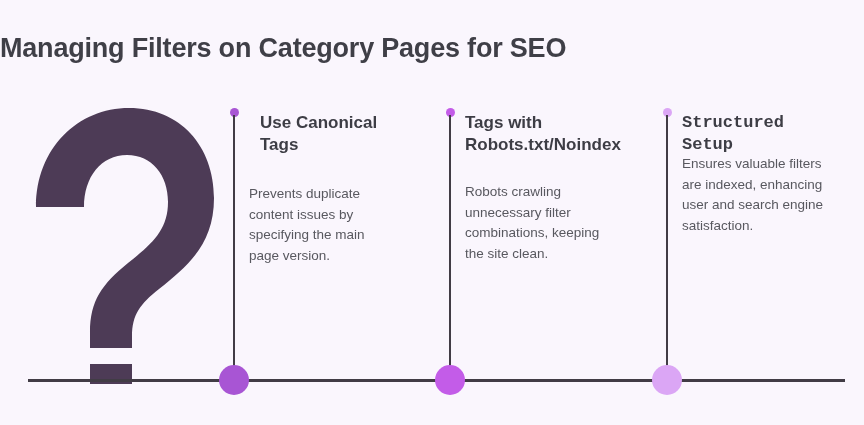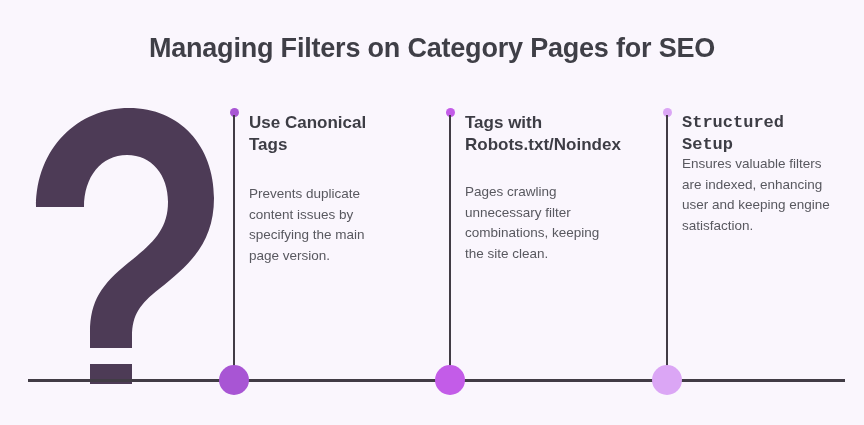--- a/index.html
+++ b/index.html
@@ -19,21 +19,20 @@
     width: 864px;
     height: 425px;
   }
 
   
   .title {
     position: absolute;
     left: 0;
     top: 33px;
     width: 864px;
-    text-align: center;
     font-size: 27px;
     font-weight: bold;
     color: #3f3f47;
     letter-spacing: -0.2px;
   }
 
   
   .qmark-wrap {
     position: absolute;
     left: 28px;
@@ -128,34 +127,34 @@
       <rect id="qmark-dot" x="62" y="260" width="42" height="42" fill="#4d3b56"></rect>
     </svg>
   </div>
 
   <div class="baseline" style="background: rgb(65, 60, 69);"></div>
 
   <div id="columns-root">
       <div class="col" style="left: 234px;">
         <div class="col-dot" style="background: rgb(168, 85, 212);"></div>
         <div class="col-line" style="height: 262px; background: rgb(65, 60, 69);"></div>
-        <div class="col-heading" style="width: 138px;">Use Canonical Tags</div>
+        <div class="col-heading" style="width: 138px; margin-left: 11px;">Use Canonical Tags</div>
         <div class="col-body" style="top: 76px; width: 138px;">Prevents duplicate content issues by specifying the main page version.</div>
       </div>
       <div class="col" style="left: 450px;">
         <div class="col-dot" style="background: rgb(195, 92, 232);"></div>
         <div class="col-line" style="height: 262px; background: rgb(65, 60, 69);"></div>
         <div class="col-heading" style="width: 150px;">Tags with Robots.txt/Noindex</div>
-        <div class="col-body" style="top: 74px; width: 150px;">Pages crawling unnecessary filter combinations, keeping the site clean.</div>
+        <div class="col-body" style="top: 74px; width: 150px;">Robots crawling unnecessary filter combinations, keeping the site clean.</div>
       </div>
       <div class="col" style="left: 667px;">
         <div class="col-dot" style="background: rgb(219, 166, 245);"></div>
         <div class="col-line" style="height: 262px; background: rgb(65, 60, 69);"></div>
         <div class="col-heading" style="width: 158px; font-family: Liberation Mono, monospace;">Structured Setup</div>
-        <div class="col-body" style="top: 46px; width: 158px;">Ensures valuable filters are indexed, enhancing user and keeping engine satisfaction.</div>
+        <div class="col-body" style="top: 46px; width: 158px;">Ensures valuable filters are indexed, enhancing user and search engine satisfaction.</div>
       </div>
     </div>
   <div id="circles-root">
       <div class="base-circle" style="width: 30px; height: 30px; left: 219px; top: 365px; background: rgb(168, 85, 212);"></div>
       <div class="base-circle" style="width: 30px; height: 30px; left: 435px; top: 365px; background: rgb(195, 92, 232);"></div>
       <div class="base-circle" style="width: 30px; height: 30px; left: 652px; top: 365px; background: rgb(219, 166, 245);"></div>
     </div>
 
 </div>
 

